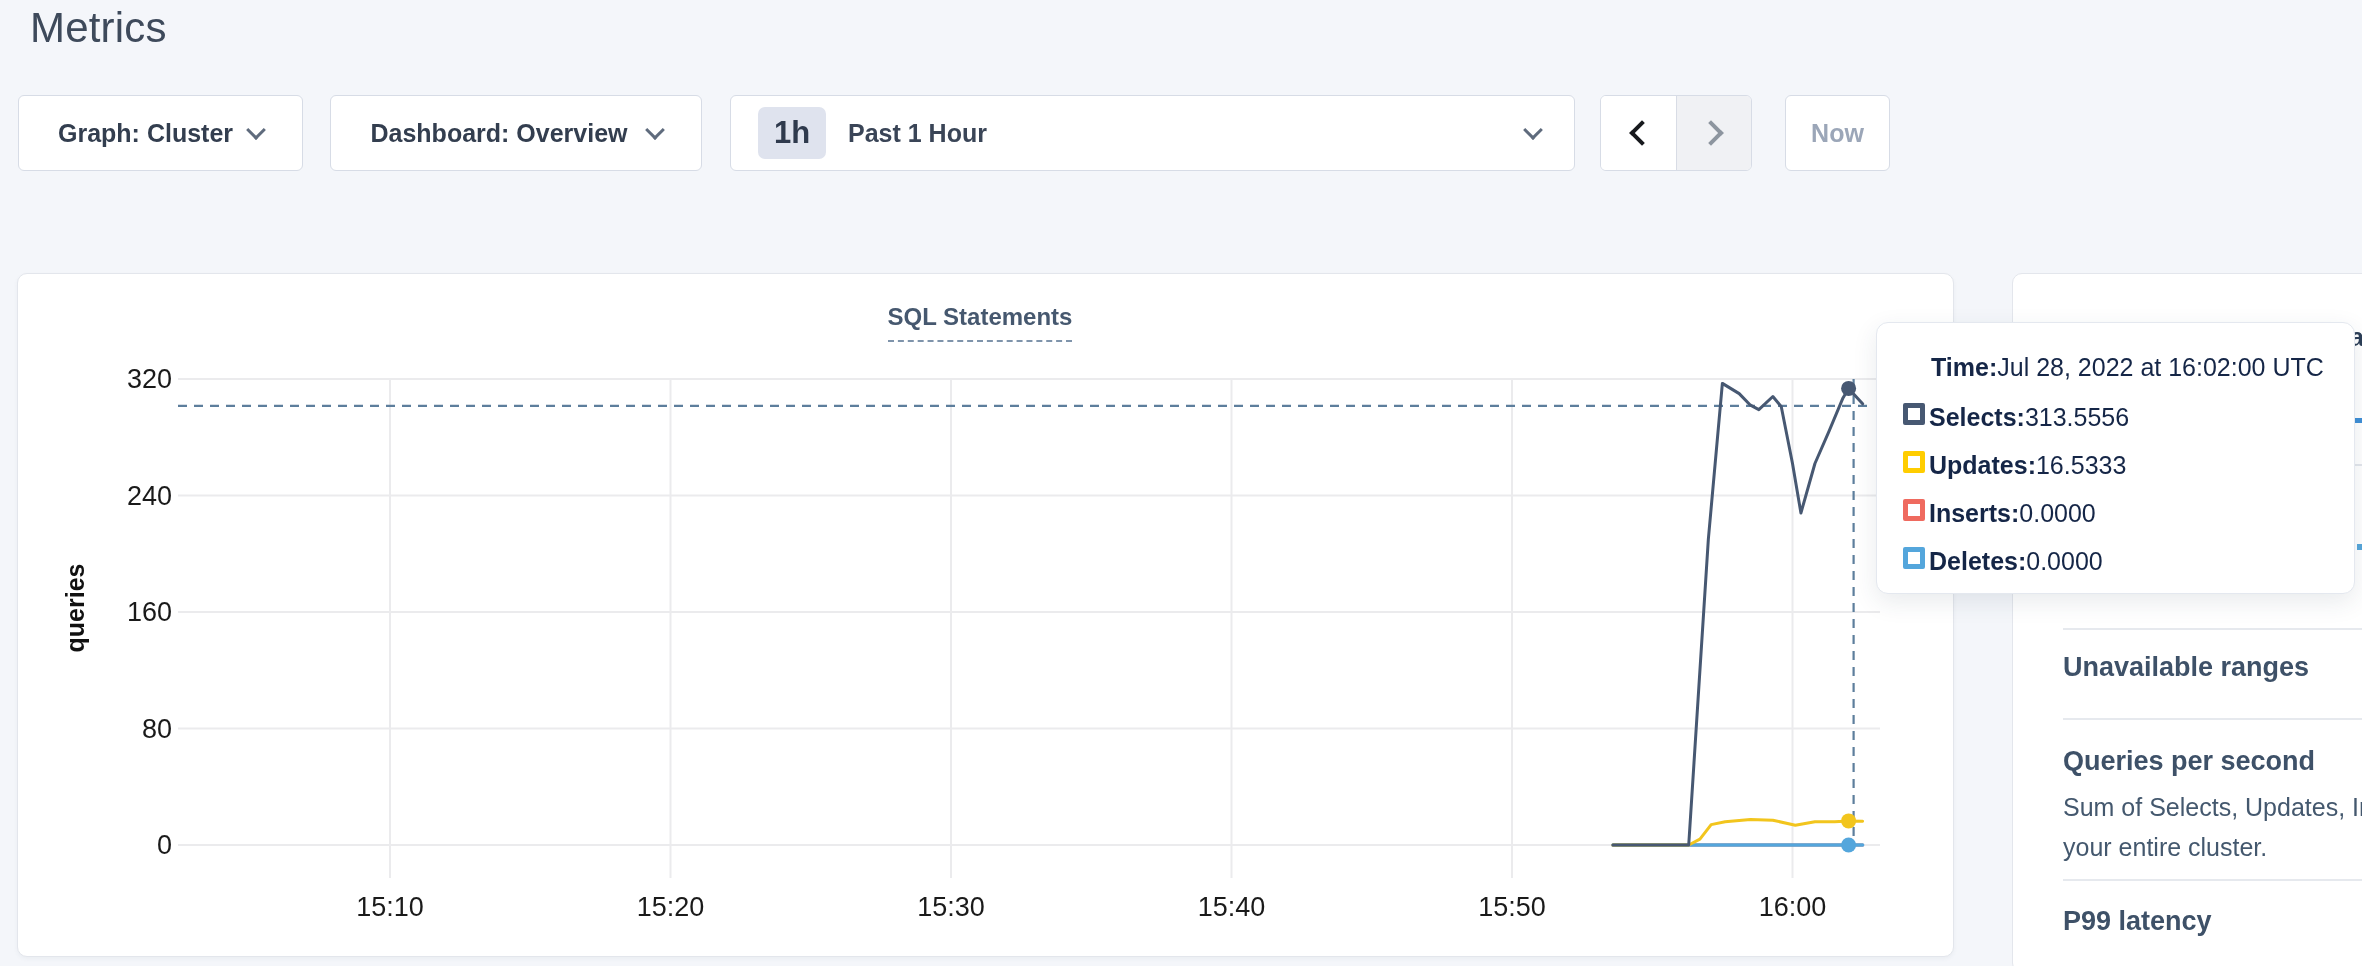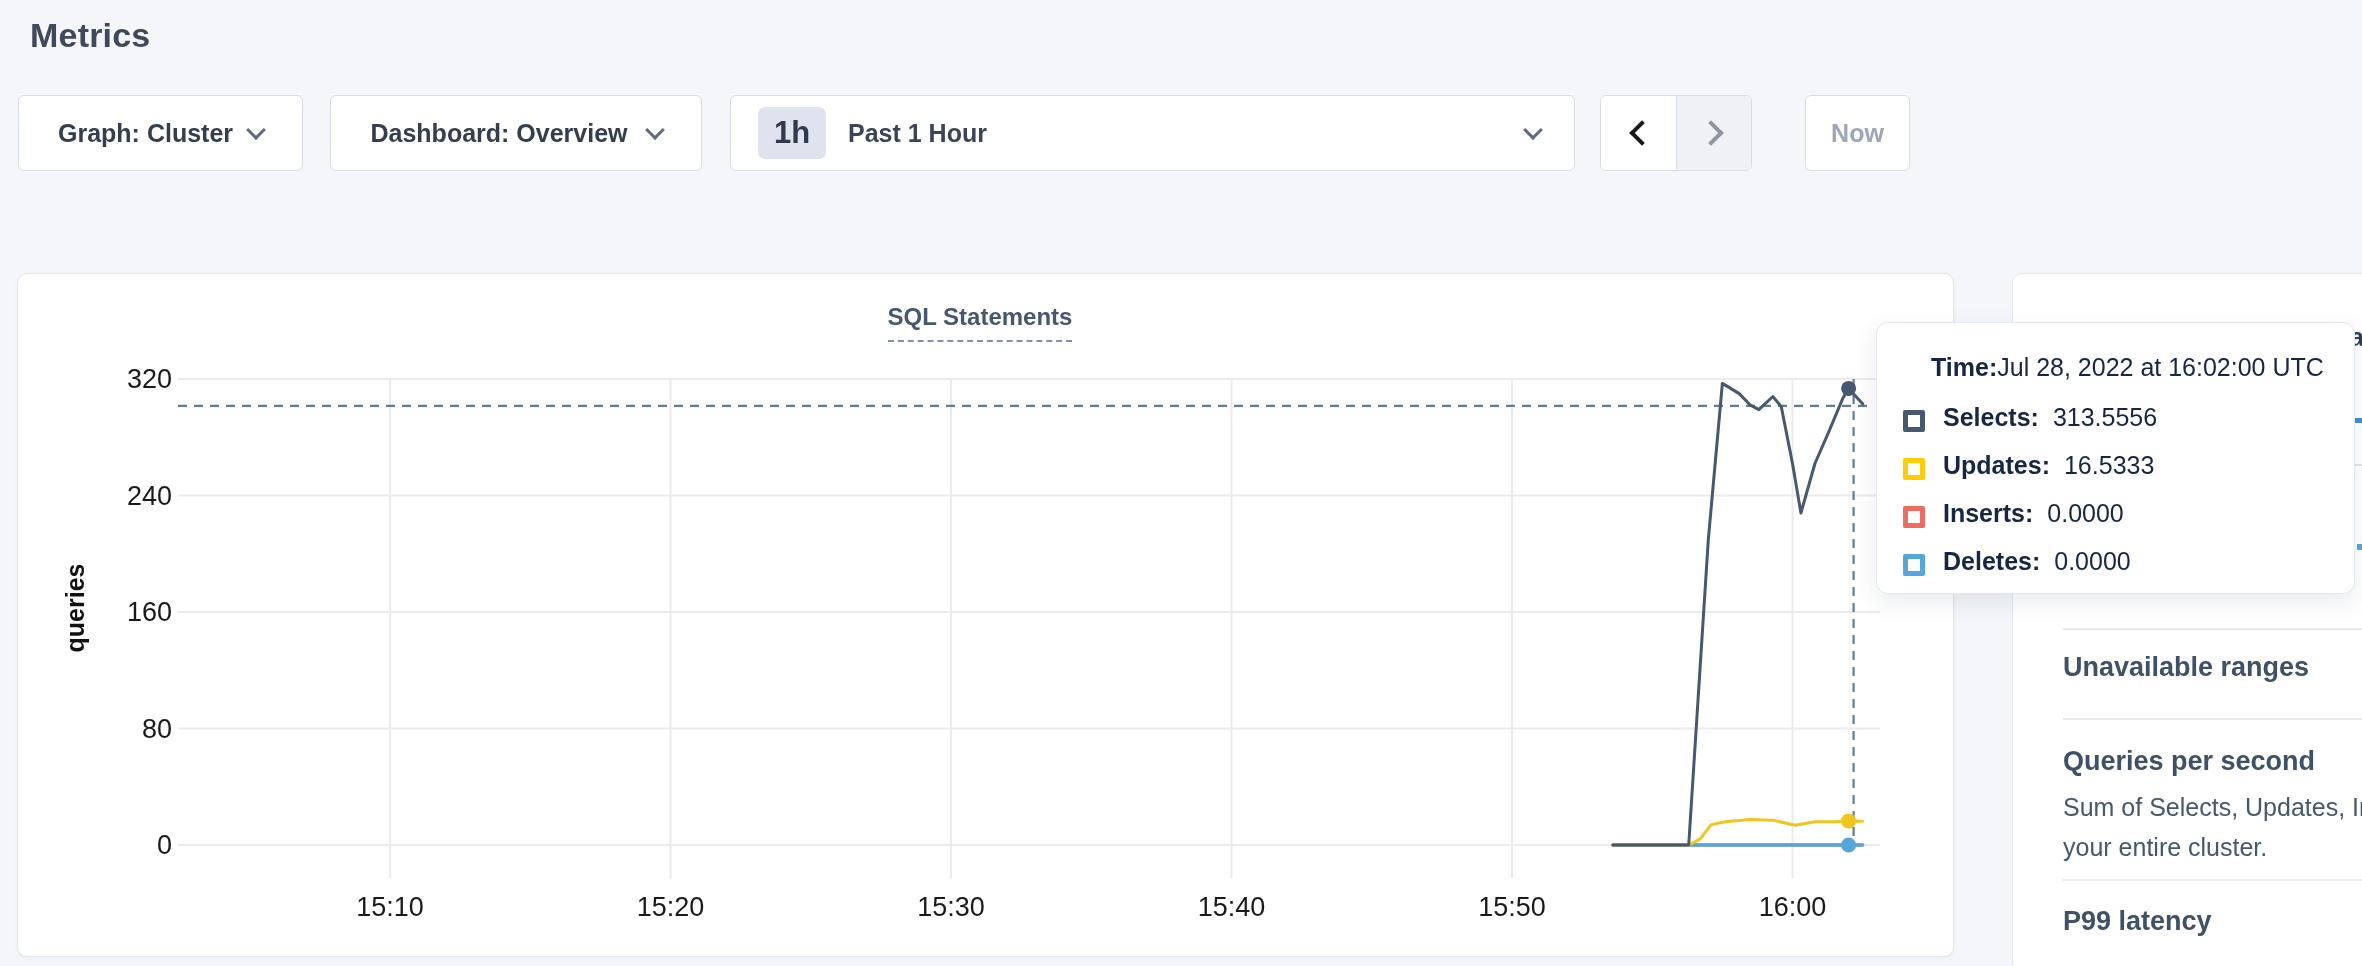--- a/index.html
+++ b/index.html
@@ -2,22 +2,22 @@
 <html><head>
 <meta charset="utf-8">
 <style>
   * { margin:0; padding:0; box-sizing:border-box; }
   html,body { background:#f4f6fa; }
   .page {
     position:relative; width:2362px; height:966px; overflow:hidden;
     background:#f4f6fa; font-family:"Liberation Sans", sans-serif;
   }
   .page-title {
-    position:absolute; left:30px; top:16px;
-    font-size:34px; font-weight:700; color:#3e4a5b; letter-spacing:.2px;
+    position:absolute; left:30px; top:4px;
+    font-size:42px; font-weight:400; color:#3e4a5b; letter-spacing:.2px;
   }
   
   .btn {
     position:absolute; top:95px; height:76px;
     background:#fff; border:1px solid #d7dce6; border-radius:6px;
     display:flex; align-items:center; justify-content:center;
     font-size:25px; font-weight:700; color:#333e4f; cursor:pointer;
   }
   .btn-graph { left:18px; width:285px; gap:16px; }
   .btn-dashboard { left:330px; width:372px; gap:20px; }
@@ -30,21 +30,21 @@
   .chev-down {
     width:14px; height:14px; border-right:3px solid #5f6b7d; border-bottom:3px solid #5f6b7d;
     transform:rotate(45deg); margin-top:-7px; display:inline-block;
   }
   .time-selector .chev-down { margin-left:auto; }
   .nav-group { position:absolute; left:1600px; top:95px; height:76px; display:flex; border:1px solid #d7dce6; border-radius:6px; overflow:hidden; background:#fff; }
   .nav-btn { width:75px; height:74px; display:flex; align-items:center; justify-content:center; cursor:pointer; background:#fff; }
   .nav-btn.next { background:#f0f1f4; border-left:1px solid #d8dce5; cursor:default; }
   .chev-left { width:18px; height:18px; border-left:4px solid #17191d; border-bottom:4px solid #17191d; transform:rotate(45deg); margin-left:6px; }
   .chev-right { width:18px; height:18px; border-top:4px solid #8d959f; border-right:4px solid #8d959f; transform:rotate(45deg); margin-right:6px; }
-  .btn-now { left:1785px; width:105px; color:#9ba6b8; font-weight:600; cursor:default;margin-left:20px; }
+  .btn-now { left:1785px; width:105px; color:#9ba6b8; font-weight:600; cursor:default; }
   
   .chart-card {
     position:absolute; left:17px; top:273px; width:1937px; height:684px;
     background:#fff; border:1px solid #e3e6ec; border-radius:10px;
     box-shadow:0 2px 4px rgba(60,70,90,.05);
   }
   .chart-title-wrap { position:absolute; left:680px; top:303px; width:600px; text-align:center; z-index:3; }
   .chart-title {
     display:inline-block; font-size:24px; font-weight:700; color:#46586f;
     padding-bottom:9px; border-bottom:2px dashed #7f94ab; cursor:help;
@@ -52,21 +52,21 @@
   .chart-svg { position:absolute; left:0; top:0; z-index:2; }
   
   .tooltip {
     position:absolute; left:1876px; top:322px; width:479px; height:272px;
     background:#fff; border:1px solid #e4e8ef; border-radius:12px;
     box-shadow:0 8px 24px rgba(40,55,80,.10); z-index:10;
     color:#152647; font-size:25px;
   }
   .tt-time { position:absolute; left:54px; top:30px; display:flex; gap:0; white-space:nowrap; }
   .tt-time .lbl { font-weight:700; }
-  .tt-row { position:absolute; left:26px; display:flex; align-items:flex-end; gap:14px; white-space:nowrap; }
+  .tt-row { position:absolute; left:26px; display:flex; align-items:flex-start; white-space:nowrap; }
   .tt-swatch { width:22px; height:22px; border:5px solid #000; border-radius:2px; background:#fff; flex:0 0 auto; margin-right:4px; }
   .tt-row .lbl { font-weight:700; }
   
   .sidebar-card {
     position:absolute; left:2012px; top:273px; width:360px; height:700px;
     background:#fff; border:1px solid #e3e6ec; border-radius:10px; z-index:1;
   }
   .sb-item { position:absolute; left:50px; white-space:nowrap; }
   .sb-divider { position:absolute; left:50px; width:310px; height:2px; background:#e6e9ee; }
   .sb-heading { font-size:27px; font-weight:700; color:#3e5168; }

